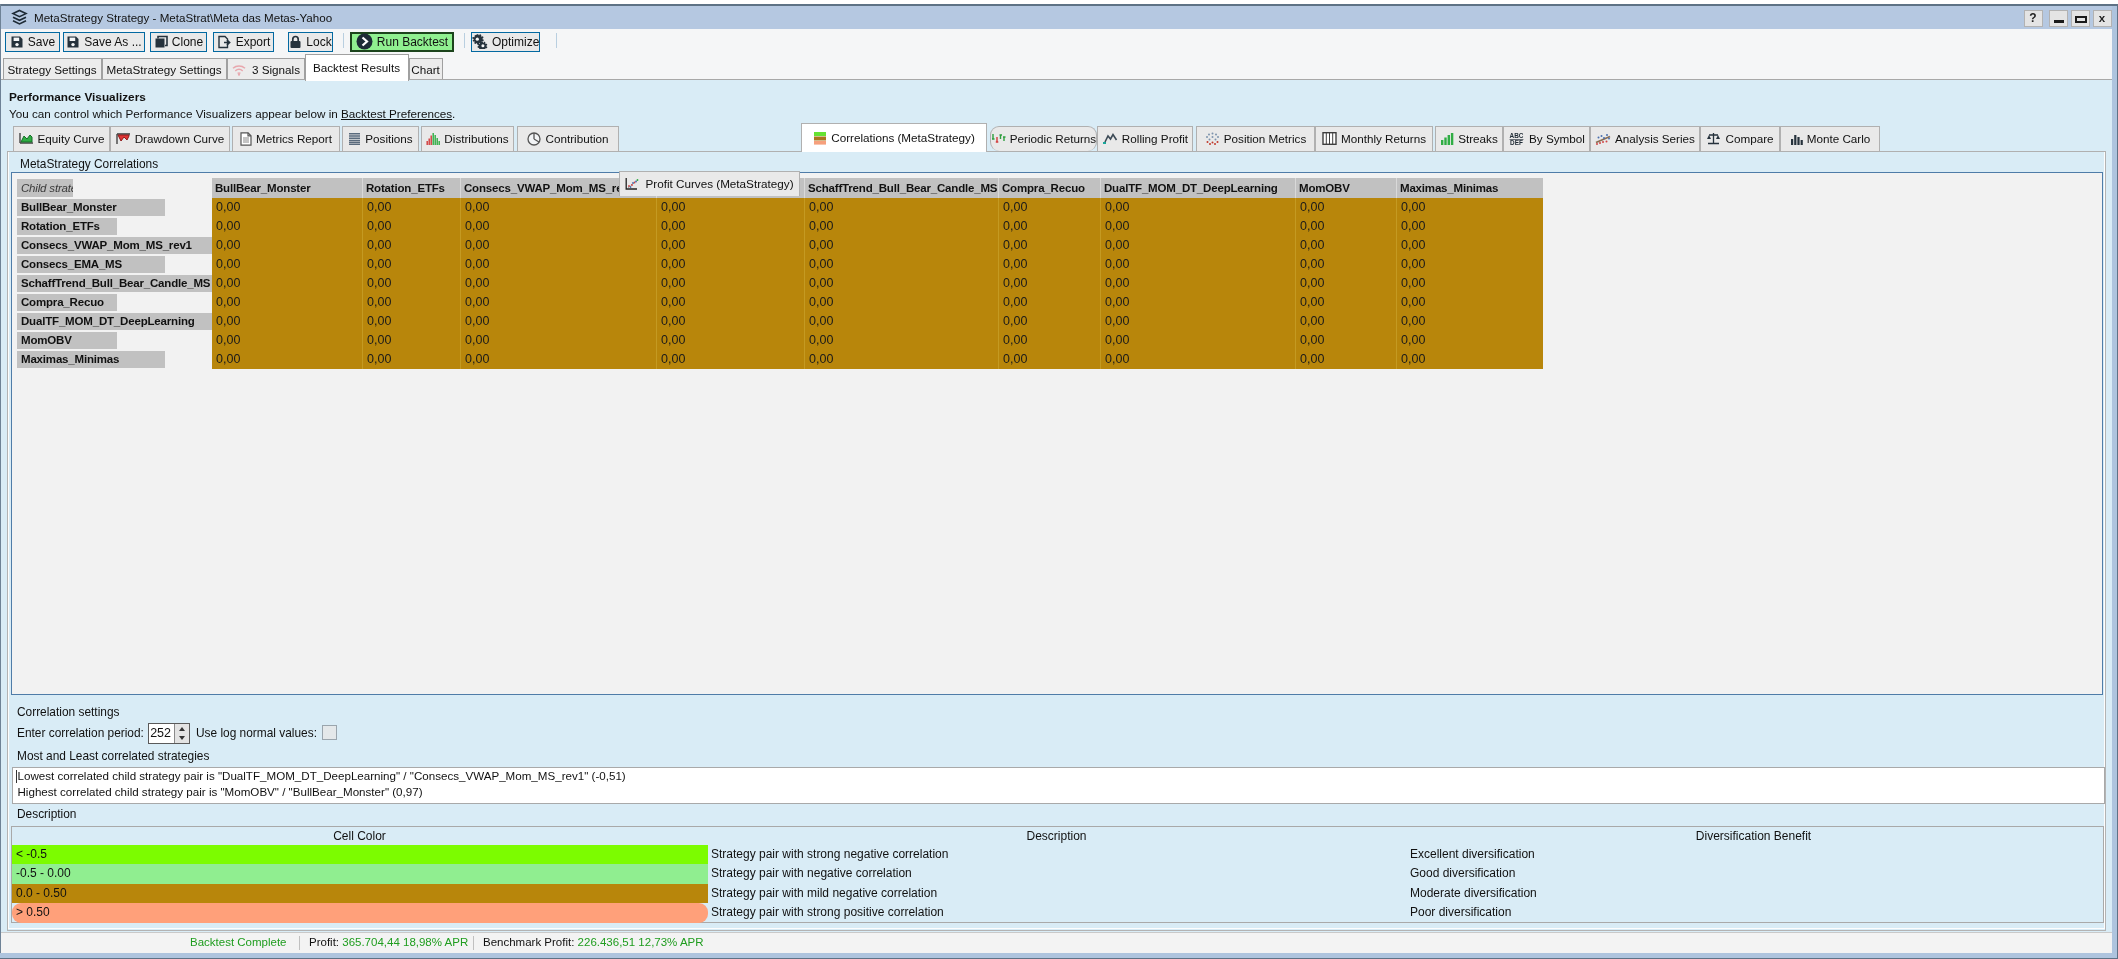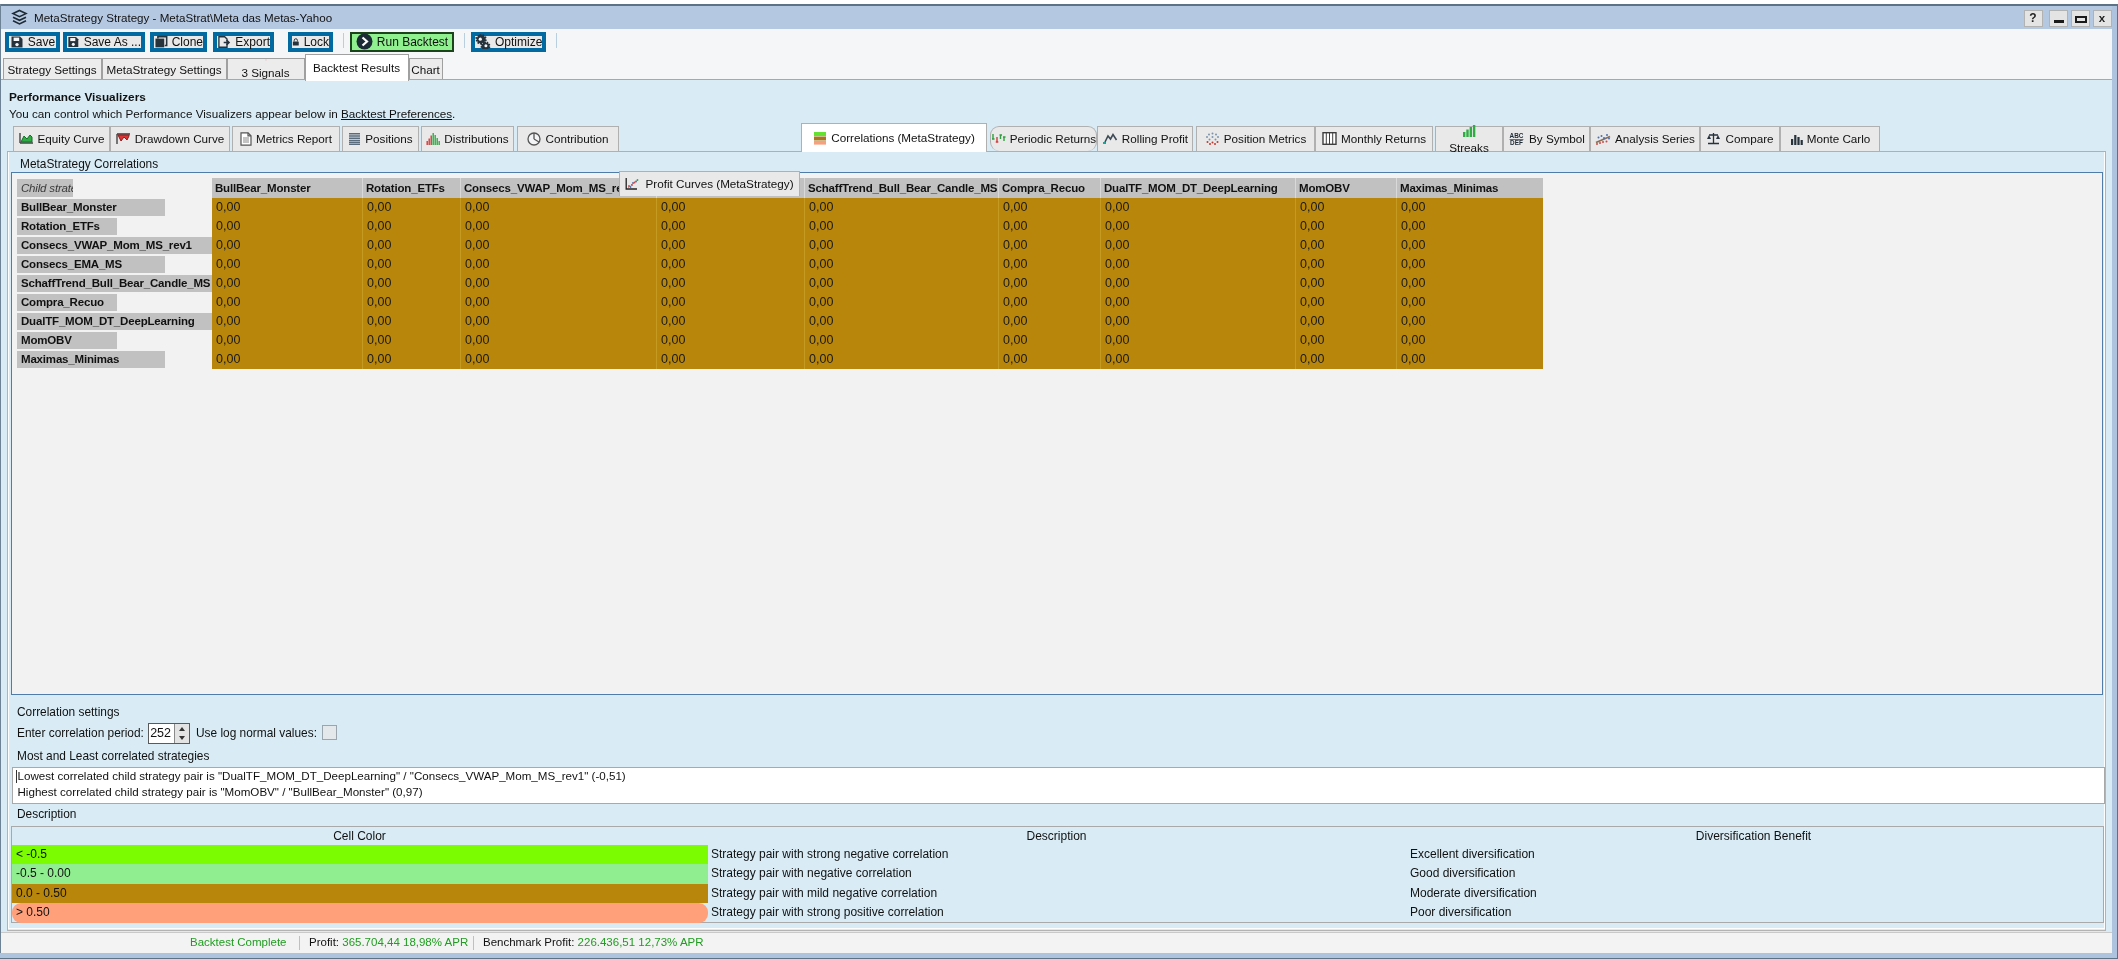--- a/index.html
+++ b/index.html
@@ -2,21 +2,21 @@
 <html><head><meta charset="utf-8">
 <style>
 * { margin:0; padding:0; box-sizing:border-box; }
 html,body { width:2118px; height:959px; background:#fff; font-family:"Liberation Sans",sans-serif; overflow:hidden; position:relative; }
 .a { position:absolute; }
 #page { position:absolute; left:1px; top:80px; width:2110.5px; height:851.5px; background:#d9ecf6; }
 #titlebar { position:absolute; left:1px; top:6px; width:2115.5px; height:22.5px; background:#b5c8e1; }
 #toolbar { position:absolute; left:1px; top:28.5px; width:2110.5px; height:25px; background:#f5f6f7; }
 #tabstrip { position:absolute; left:1px; top:53.5px; width:2110.5px; height:26.5px; background:#f5f6f7; }
 .winbtn { position:absolute; top:10px; width:19px; height:16.5px; background:#e4e4e4; border:1px solid #b2b2b2; font-size:11px; font-weight:bold; color:#222; text-align:center; line-height:14px; z-index:5; }
-.tbtn { position:absolute; top:31.5px; height:20px; background:#e9e9e9; border:4px solid #0369a1; font-size:12px; color:#111; display:flex; align-items:center; justify-content:center; gap:4px; white-space:nowrap; z-index:2; }
+.tbtn { position:absolute; top:31.5px; height:20px; background:#e9e9e9; border:1px solid #0369a1; font-size:12px; color:#111; display:flex; align-items:center; justify-content:center; gap:4px; white-space:nowrap; z-index:2; }
 .tsep { position:absolute; top:33px; width:1px; height:15px; background:#b9cfe0; z-index:2; }
 .mtab { position:absolute; top:58px; height:21px; background:#ececec; border:1px solid #a0a0a0; border-bottom:none; font-size:11.7px; display:flex; align-items:center; justify-content:center; gap:5px; color:#111; z-index:2; }
 .mtab.sel { top:53.5px; height:27px; background:#fff; z-index:4; }
 #mtline { position:absolute; left:1px; top:79px; width:2110.5px; height:1px; background:#a8a8a8; z-index:3; }
 .pvtitle { position:absolute; left:9px; top:90px; font-size:11.8px; font-weight:bold; color:#111; z-index:2; }
 .pvsub { position:absolute; left:9px; top:107px; font-size:11.7px; color:#111; z-index:2; }
 #vtwrap { position:absolute; left:0px; top:123px; width:2110px; height:28.5px; z-index:4; }
 #vtline { position:absolute; left:7px; top:150.5px; width:2099px; height:1px; background:#b0b0b0; z-index:3; }
 .vtab { position:absolute; height:24.5px; top:3px; background:#e9e9e9; border:1px solid #b0b0b0; border-bottom:none; font-size:11.7px; display:flex; align-items:center; justify-content:center; gap:4px; color:#111; white-space:nowrap; }
 .vtab svg { flex:none; }
@@ -128,21 +128,21 @@
     </svg>
     <span>Optimize</span>
   </div>
 <div class="tsep" style="left:556px;"></div>
 <div class="mtab" id="mtStr" style="left:2.5px;width:99px;">
     <span>Strategy Settings</span>
   </div>
 <div class="mtab" id="mtMet" style="left:101.5px;width:125px;">
     <span>MetaStrategy Settings</span>
   </div>
-<div class="mtab" id="mt3 S" style="left:226.5px;width:78px;flex-direction:column;">
+<div class="mtab" id="mt3 S" style="left:226.5px;width:78px;">
     <svg width="16" height="13" viewBox="0 0 16 13" style="">
       <g fill="none" stroke="#e8a7ad" stroke-width="1.5">
         <path d="M2 5.2 a9 9 0 0 1 12 0"></path>
         <path d="M4.3 7.8 a6 6 0 0 1 7.4 0"></path>
         <path d="M6.6 10.3 a3 3 0 0 1 2.8 0"></path>
       </g>
       <circle cx="8" cy="11.7" r="1.1" fill="#e8a7ad"></circle>
     </svg>
     <span>3 Signals</span>
   </div>
@@ -276,21 +276,21 @@
       </svg>
       <span>Position Metrics</span>
     </div>
 <div class="vtab" id="vt11" style="left:1315px;width:118px;">
       <svg width="15" height="13" viewBox="0 0 15 13" style="">
         <rect x="1" y=".7" width="13" height="11.6" fill="#fff" stroke="#3f3f3f" stroke-width="1.4"></rect>
         <path d="M4.3 .7 v11.6 M7.5 .7 v11.6 M10.7 .7 v11.6" stroke="#3f3f3f" stroke-width="1"></path>
       </svg>
       <span>Monthly Returns</span>
     </div>
-<div class="vtab" id="vt12" style="left:1435px;width:68px;flex-direction:column;">
+<div class="vtab" id="vt12" style="left:1435px;width:68px;">
       <svg width="14" height="13" viewBox="0 0 14 13" style="">
         <g fill="#2fad44">
           <rect x="1" y="8" width="2.4" height="5"></rect>
           <rect x="4.3" y="5.5" width="2.4" height="7.5"></rect>
           <rect x="7.6" y="3" width="2.4" height="10"></rect>
           <rect x="10.9" y="1" width="2.4" height="12"></rect>
         </g>
       </svg>
       <span>Streaks</span>
     </div>

